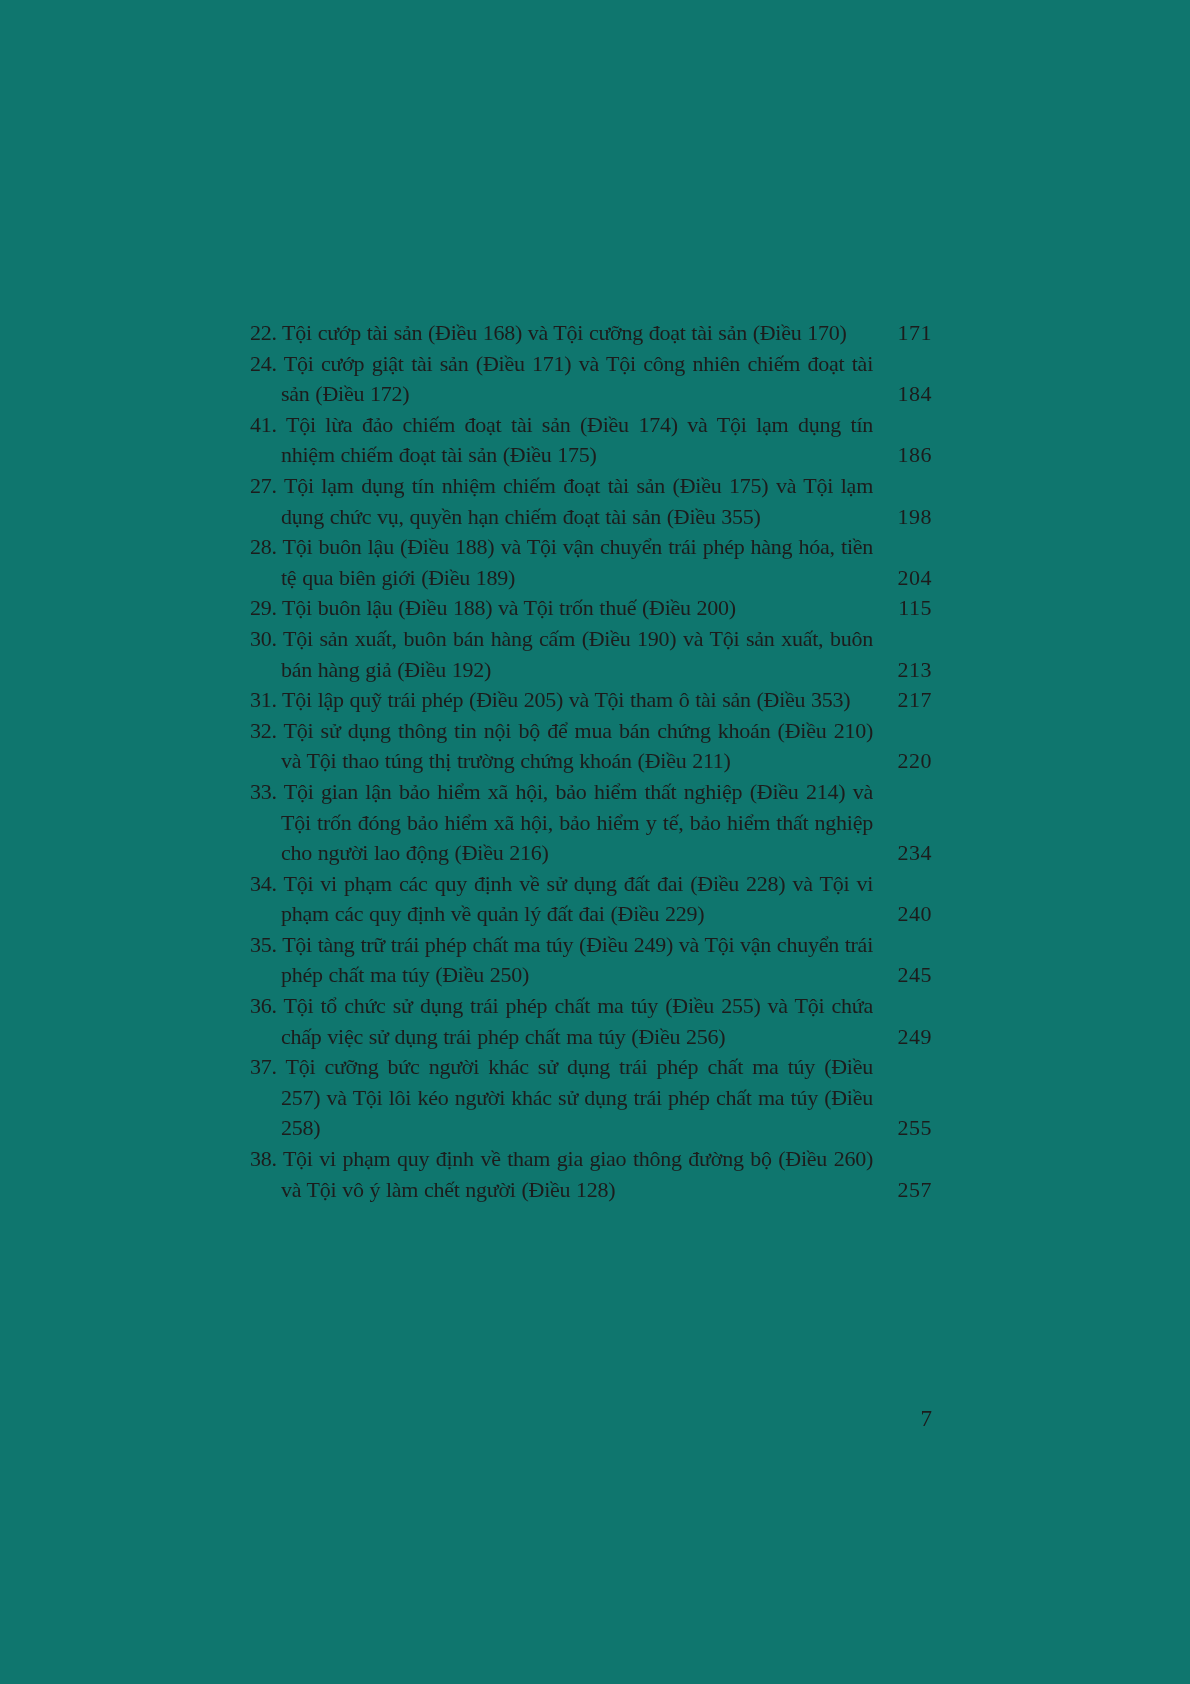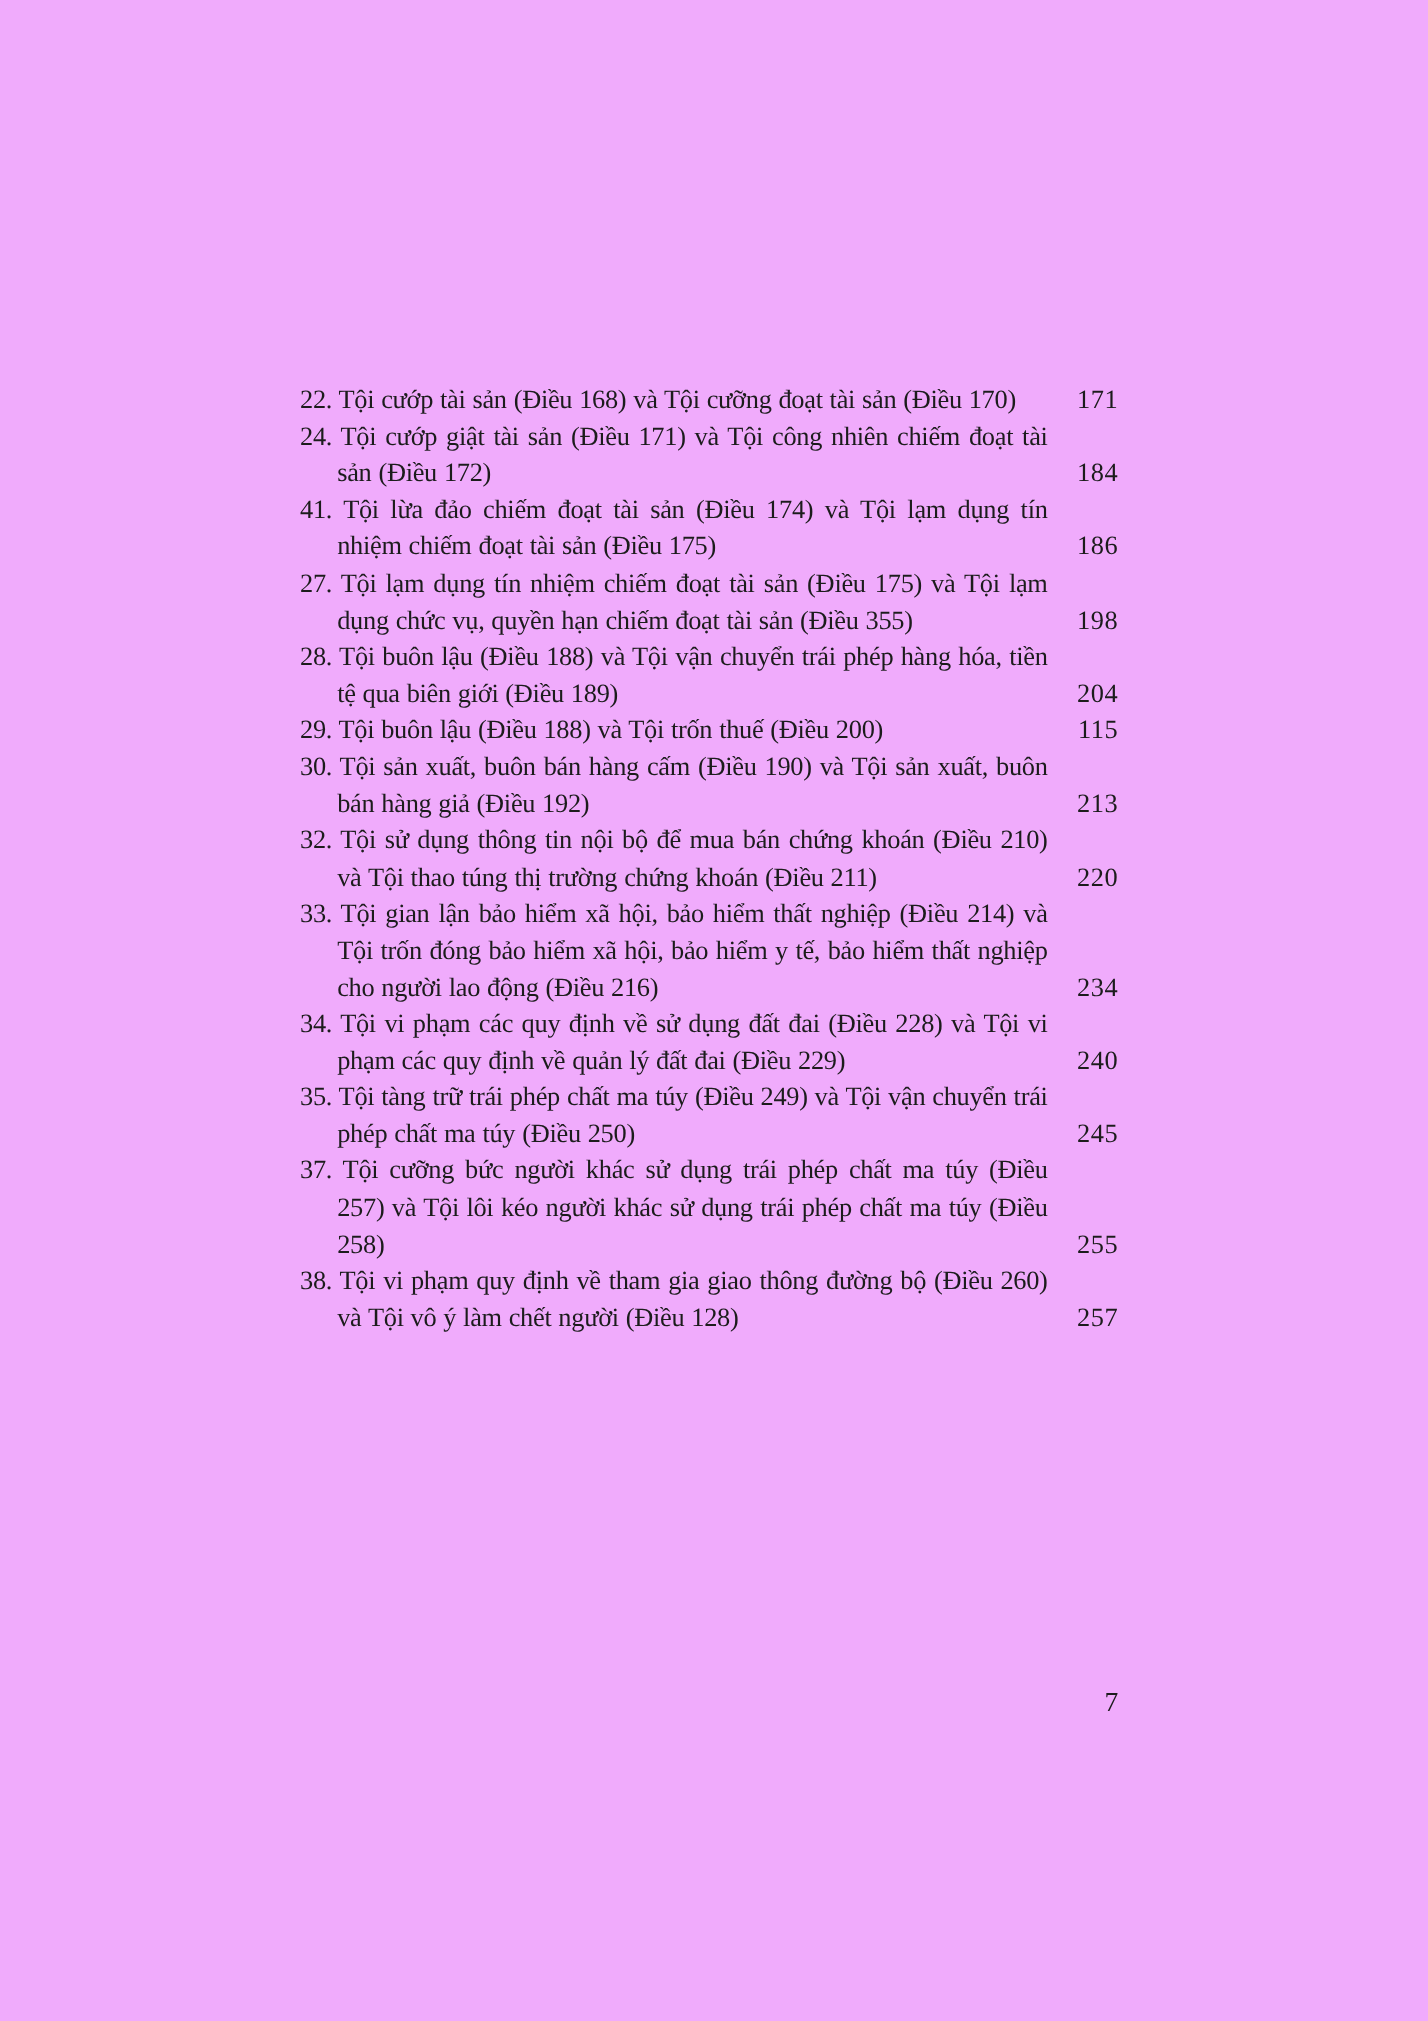--- a/index.html
+++ b/index.html
@@ -11,21 +11,21 @@
     position: relative;
     width: 1190px;
     height: 1684px;
     font-family: "Liberation Serif", "DejaVu Serif", serif;
     color: #1c1c1c;
     overflow: hidden;
   }
   .page {
     position: absolute;
     inset: 0;
-    background: #f0abfc;
+    background: #0f766e;
   }
   .toc {
     position: absolute;
     left: 250px;
     top: 318px;
     width: 682px;
   }
   .toc-entry {
     position: relative;
     font-size: 22px;
@@ -96,20 +96,24 @@
     <div class="toc-entry">
       <div class="entry-text"><span class="entry-num">29.</span> <span>Tội buôn lậu (Điều 188) và Tội trốn thuế (Điều 200)</span></div>
       <span class="entry-page">115</span>
     </div>
 
     <div class="toc-entry">
       <div class="entry-text"><span class="entry-num">30.</span> <span>Tội sản xuất, buôn bán hàng cấm (Điều 190) và Tội sản xuất, buôn bán hàng giả (Điều 192)</span></div>
       <span class="entry-page">213</span>
     </div>
 
+    <div class="toc-entry">
+      <div class="entry-text"><span class="entry-num">31.</span> <span>Tội lập quỹ trái phép (Điều 205) và Tội tham ô tài sản (Điều 353)</span></div>
+      <span class="entry-page">217</span>
+    </div>
 
     <div class="toc-entry">
       <div class="entry-text"><span class="entry-num">32.</span> <span>Tội sử dụng thông tin nội bộ để mua bán chứng khoán (Điều 210) và Tội thao túng thị trường chứng khoán (Điều 211)</span></div>
       <span class="entry-page">220</span>
     </div>
 
     <div class="toc-entry">
       <div class="entry-text"><span class="entry-num">33.</span> <span>Tội gian lận bảo hiểm xã hội, bảo hiểm thất nghiệp (Điều 214) và Tội trốn đóng bảo hiểm xã hội, bảo hiểm y tế, bảo hiểm thất nghiệp cho người lao động (Điều 216)</span></div>
       <span class="entry-page">234</span>
     </div>
@@ -117,20 +121,24 @@
     <div class="toc-entry">
       <div class="entry-text"><span class="entry-num">34.</span> <span>Tội vi phạm các quy định về sử dụng đất đai (Điều 228) và Tội vi phạm các quy định về quản lý đất đai (Điều 229)</span></div>
       <span class="entry-page">240</span>
     </div>
 
     <div class="toc-entry">
       <div class="entry-text"><span class="entry-num">35.</span> <span>Tội tàng trữ trái phép chất ma túy (Điều 249) và Tội vận chuyển trái phép chất ma túy (Điều 250)</span></div>
       <span class="entry-page">245</span>
     </div>
 
+    <div class="toc-entry">
+      <div class="entry-text"><span class="entry-num">36.</span> <span>Tội tổ chức sử dụng trái phép chất ma túy (Điều 255) và Tội chứa chấp việc sử dụng trái phép chất ma túy (Điều 256)</span></div>
+      <span class="entry-page">249</span>
+    </div>
 
     <div class="toc-entry">
       <div class="entry-text"><span class="entry-num">37.</span> <span>Tội cưỡng bức người khác sử dụng trái phép chất ma túy (Điều 257) và Tội lôi kéo người khác sử dụng trái phép chất ma túy (Điều 258)</span></div>
       <span class="entry-page">255</span>
     </div>
 
     <div class="toc-entry">
       <div class="entry-text"><span class="entry-num">38.</span> <span>Tội vi phạm quy định về tham gia giao thông đường bộ (Điều 260) và Tội vô ý làm chết người (Điều 128)</span></div>
       <span class="entry-page">257</span>
     </div>

